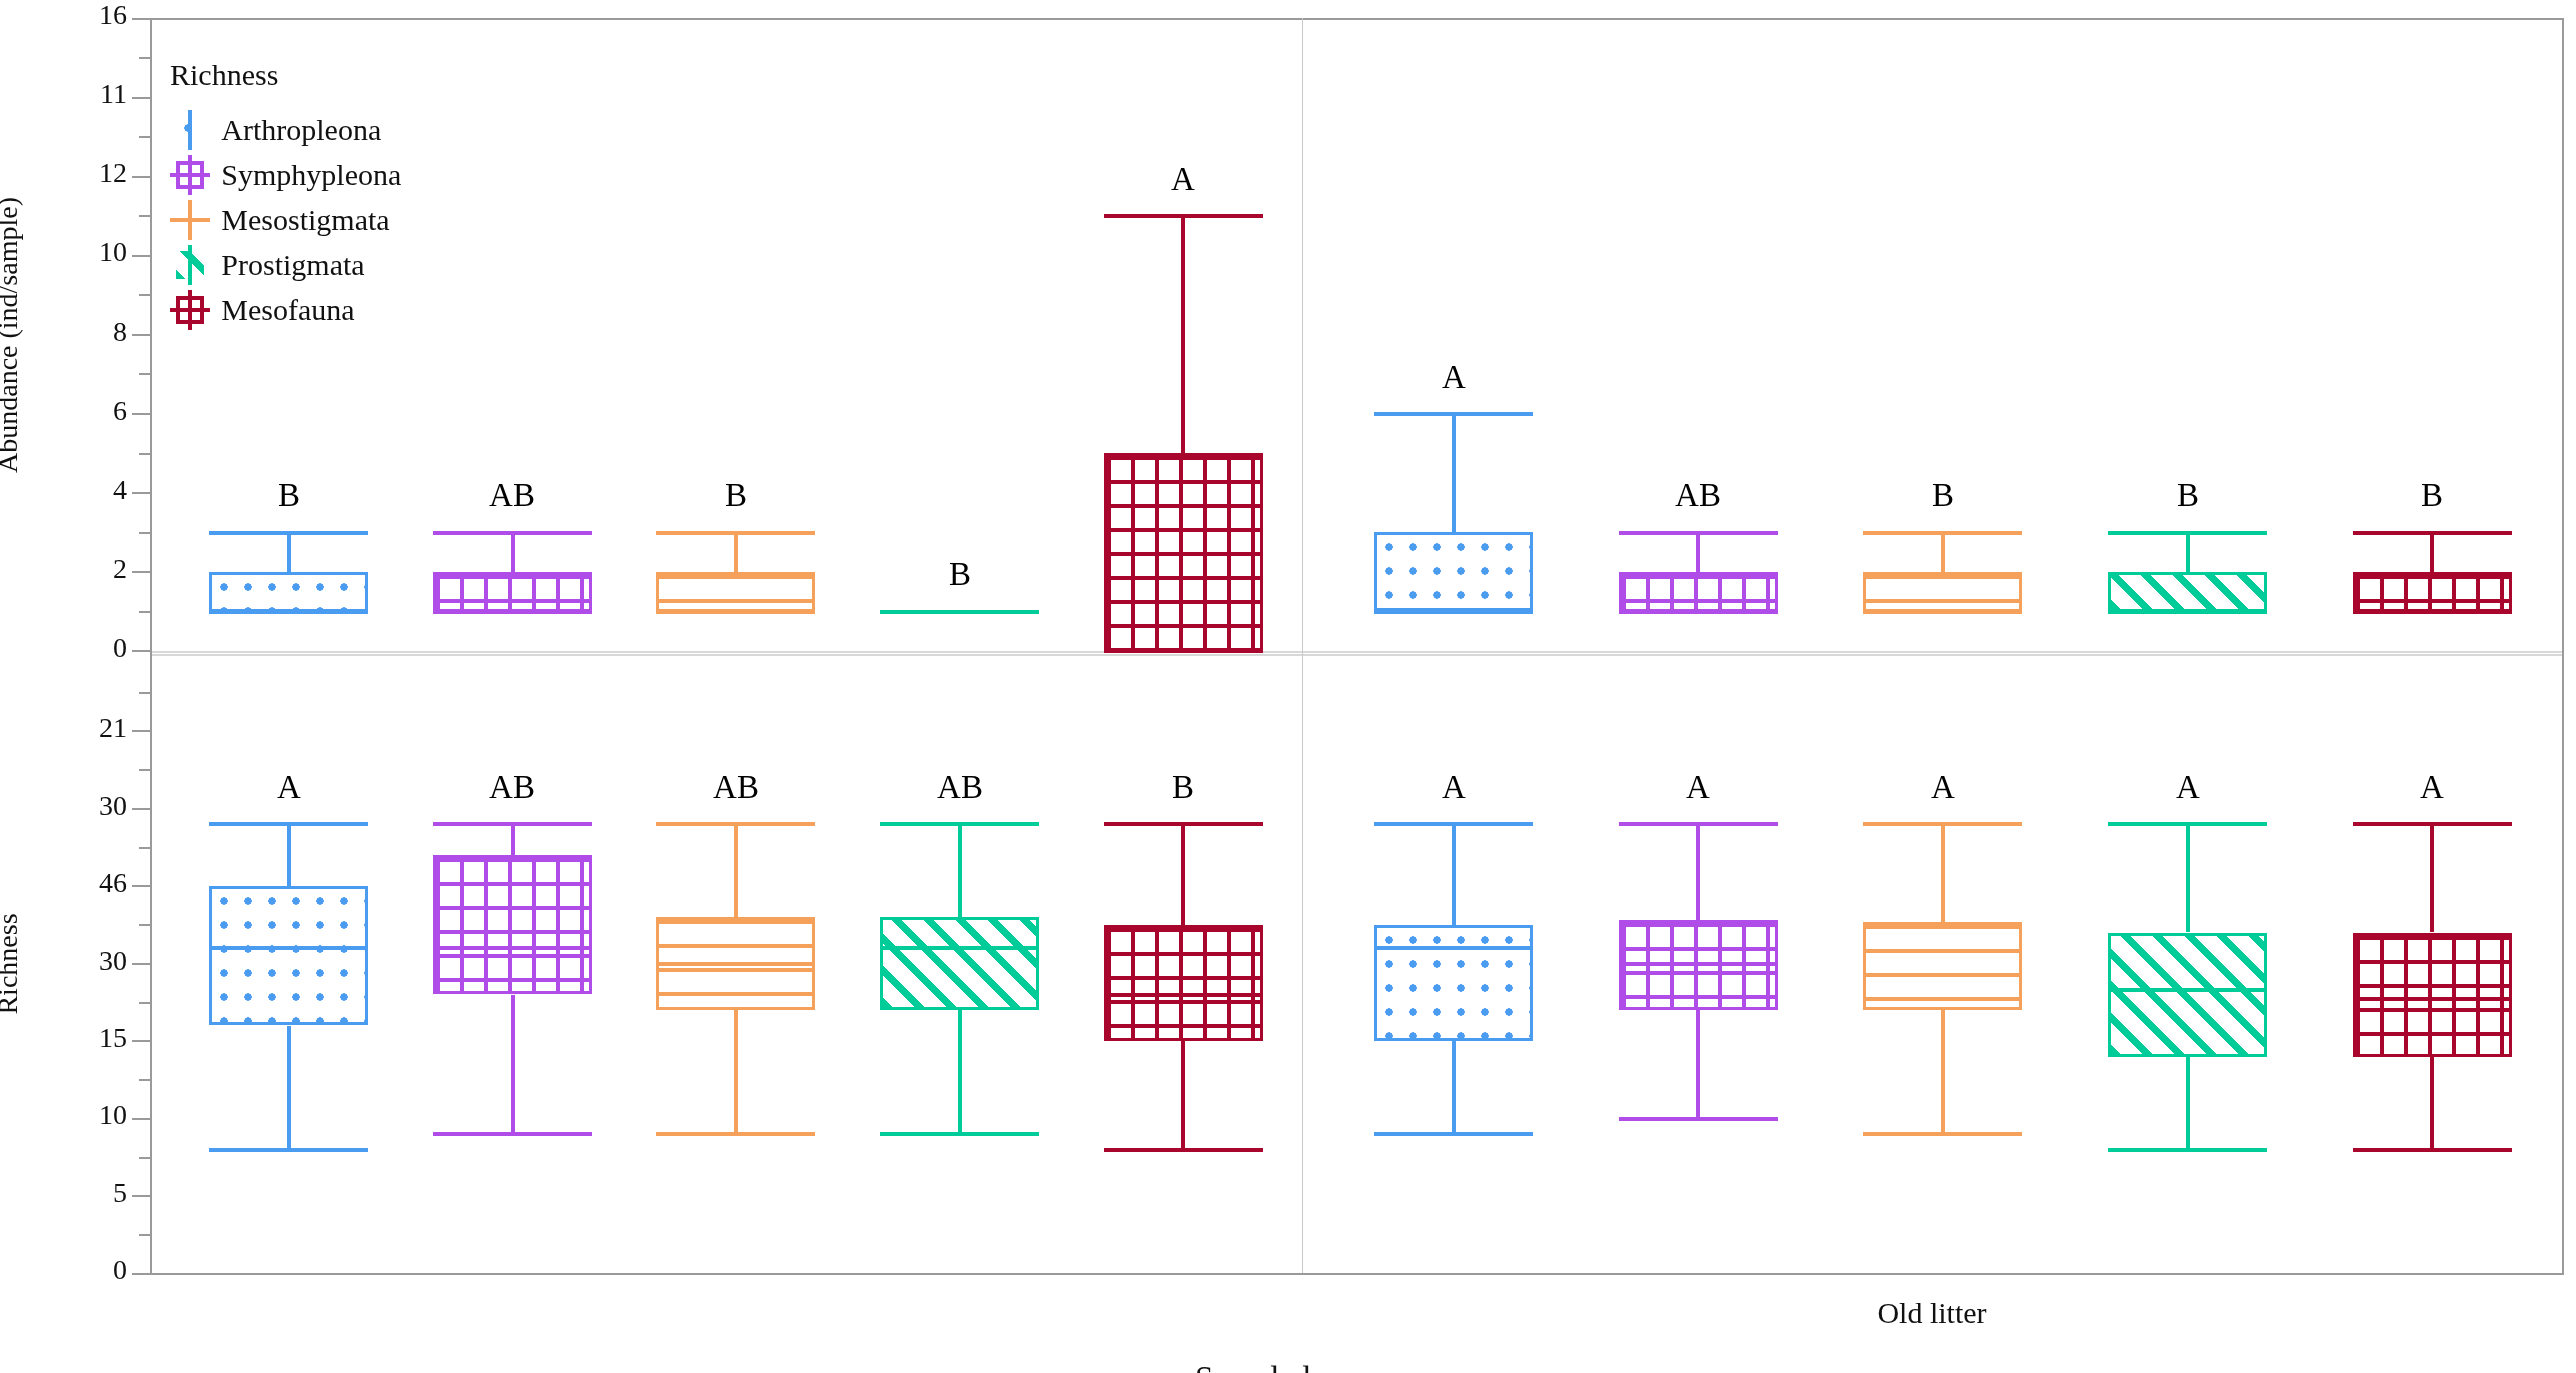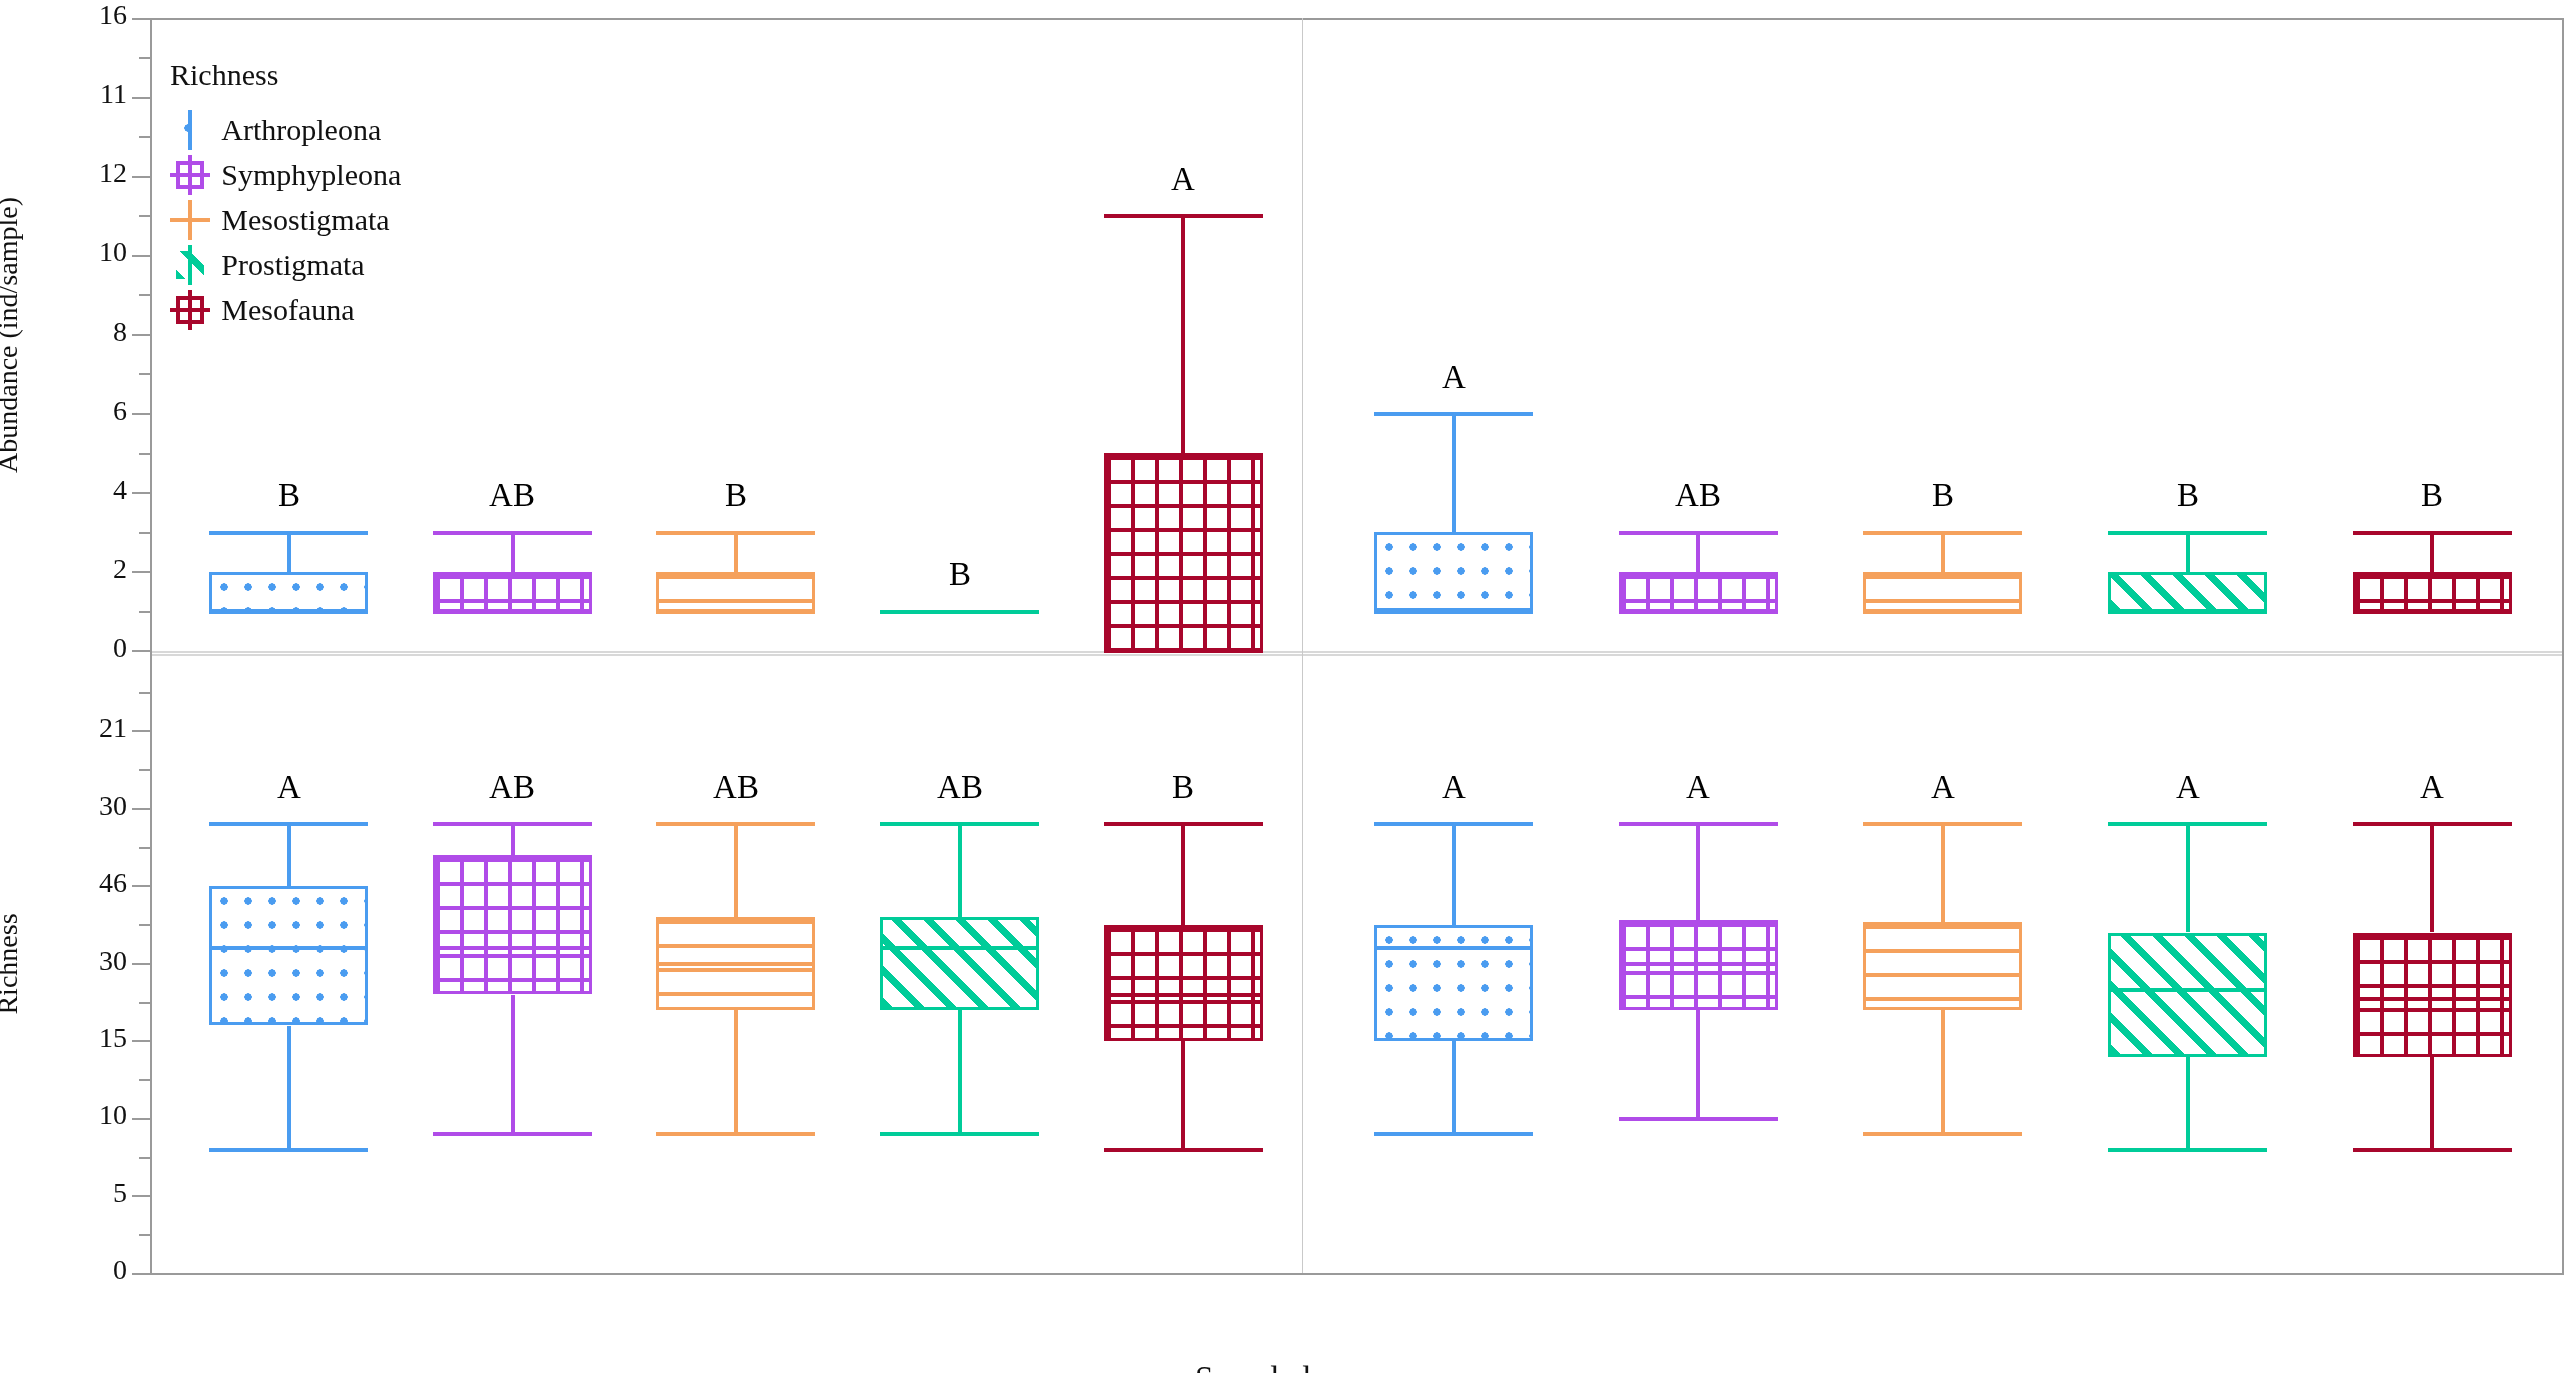--- a/index.html
+++ b/index.html
@@ -263,15 +263,16 @@
       </div>
       <div class="legend-row">
         <div class="legend-swatch">
           <div style="position: absolute; left: 5.7px; top: 5.7px; width: 28px; height: 28px; background-image: repeating-linear-gradient(to right, rgb(168, 6, 44) 0px, rgb(168, 6, 44) 4.2px, transparent 4.2px, transparent 24px), repeating-linear-gradient(rgb(168, 6, 44) 0px, rgb(168, 6, 44) 4.2px, transparent 4.2px, transparent 24px);"></div>
           <div style="position: absolute; left: 17.7px; top: 0px; width: 4.2px; height: 40px; background: rgb(168, 6, 44);"></div>
           <div style="position: absolute; left: 0px; top: 17.7px; width: 40px; height: 4.2px; background: rgb(168, 6, 44);"></div>
         </div>
         <span class="legend-text">Mesofauna</span>
       </div>
     </div>
+    <div class="catlabel" style="left: 1302px; top: 1296px; width: 1260px;">Old litter</div>
     <div class="catlabel" style="left: 0px; top: 1360px; width: 2576px; font-size: 33px;">Sample layers</div>
   </div>
 
 
 </body></html>

